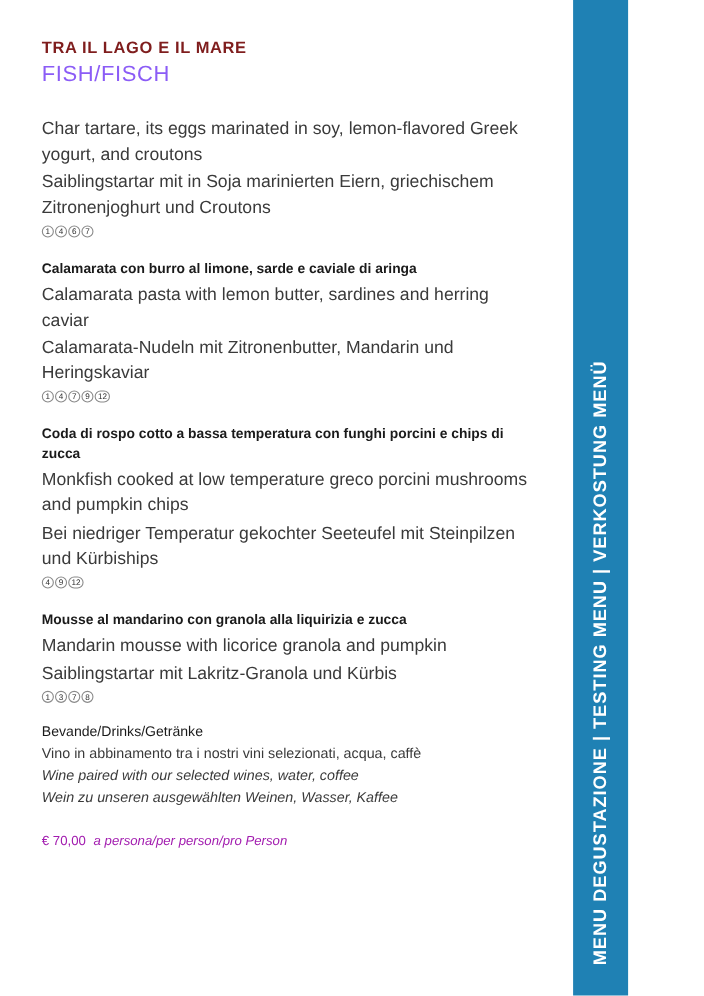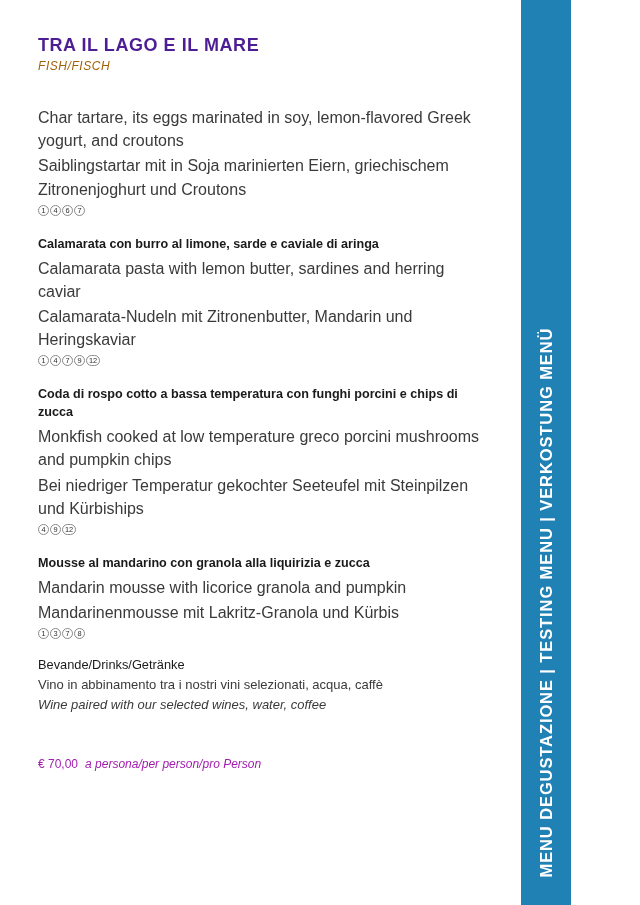--- a/index.html
+++ b/index.html
@@ -50,35 +50,34 @@
     padding: 0;
     box-sizing: border-box;
   }
 
   #menu-header {
     position: absolute;
     left: 38px;
     top: 34px;
   }
   #course-title {
-    font-size: 18px;
+    font-size: 15px;
     font-weight: 700;
-    color: #4c1d95;
+    color: #7f1d1d;
     letter-spacing: 0.55px;
     line-height: 1.28;
     margin: 0;
   }
   #course-subtitle {
-    font-size: 12px;
-    font-weight: 400;
-    color: #a16207;
+    font-size: 20px;
+    font-weight: 400;
+    color: #8b5cf6;
     letter-spacing: 0.55px;
     line-height: 1.3;
     margin: 2px 0 0 0;
-    font-style: italic;
   }
 
   #dish-list {
     position: absolute;
     left: 38px;
     top: 106px;
     width: 450px;
   }
 
   .dish {
@@ -206,35 +205,36 @@
       <div class="allergens">
         <span class="allergen">4</span>
         <span class="allergen">9</span>
         <span class="allergen">12</span>
       </div>
     </div>
 
     <div class="dish">
       <div class="dish-name">Mousse al mandarino con granola alla liquirizia e zucca</div>
       <div class="dish-desc">Mandarin mousse with licorice granola and pumpkin</div>
-      <div class="dish-desc">Mandarinenmousse mit Lakritz-Granola und Kürbis</div>
+      <div class="dish-desc">Saiblingstartar mit Lakritz-Granola und Kürbis</div>
       <div class="allergens">
         <span class="allergen">1</span>
         <span class="allergen">3</span>
         <span class="allergen">7</span>
         <span class="allergen">8</span>
       </div>
     </div>
 
   </div>
 
   <div id="drinks-block">
     <div id="drinks-title">Bevande/Drinks/Getränke</div>
     <div class="drinks-line">Vino in abbinamento tra i nostri vini selezionati, acqua, caffè</div>
     <div class="drinks-line italic">Wine paired with our selected wines, water, coffee</div>
+    <div class="drinks-line italic">Wein zu unseren ausgewählten Weinen, Wasser, Kaffee</div>
   </div>
 
   <div id="price-row">
     <span id="price-value">€ 70,00</span><span id="price-note">a persona/per person/pro Person</span>
   </div>
 
 </div>
 
 <div id="side-tab">
   <div id="side-tab-label">MENU DEGUSTAZIONE | TESTING MENU | VERKOSTUNG MENÜ</div>

